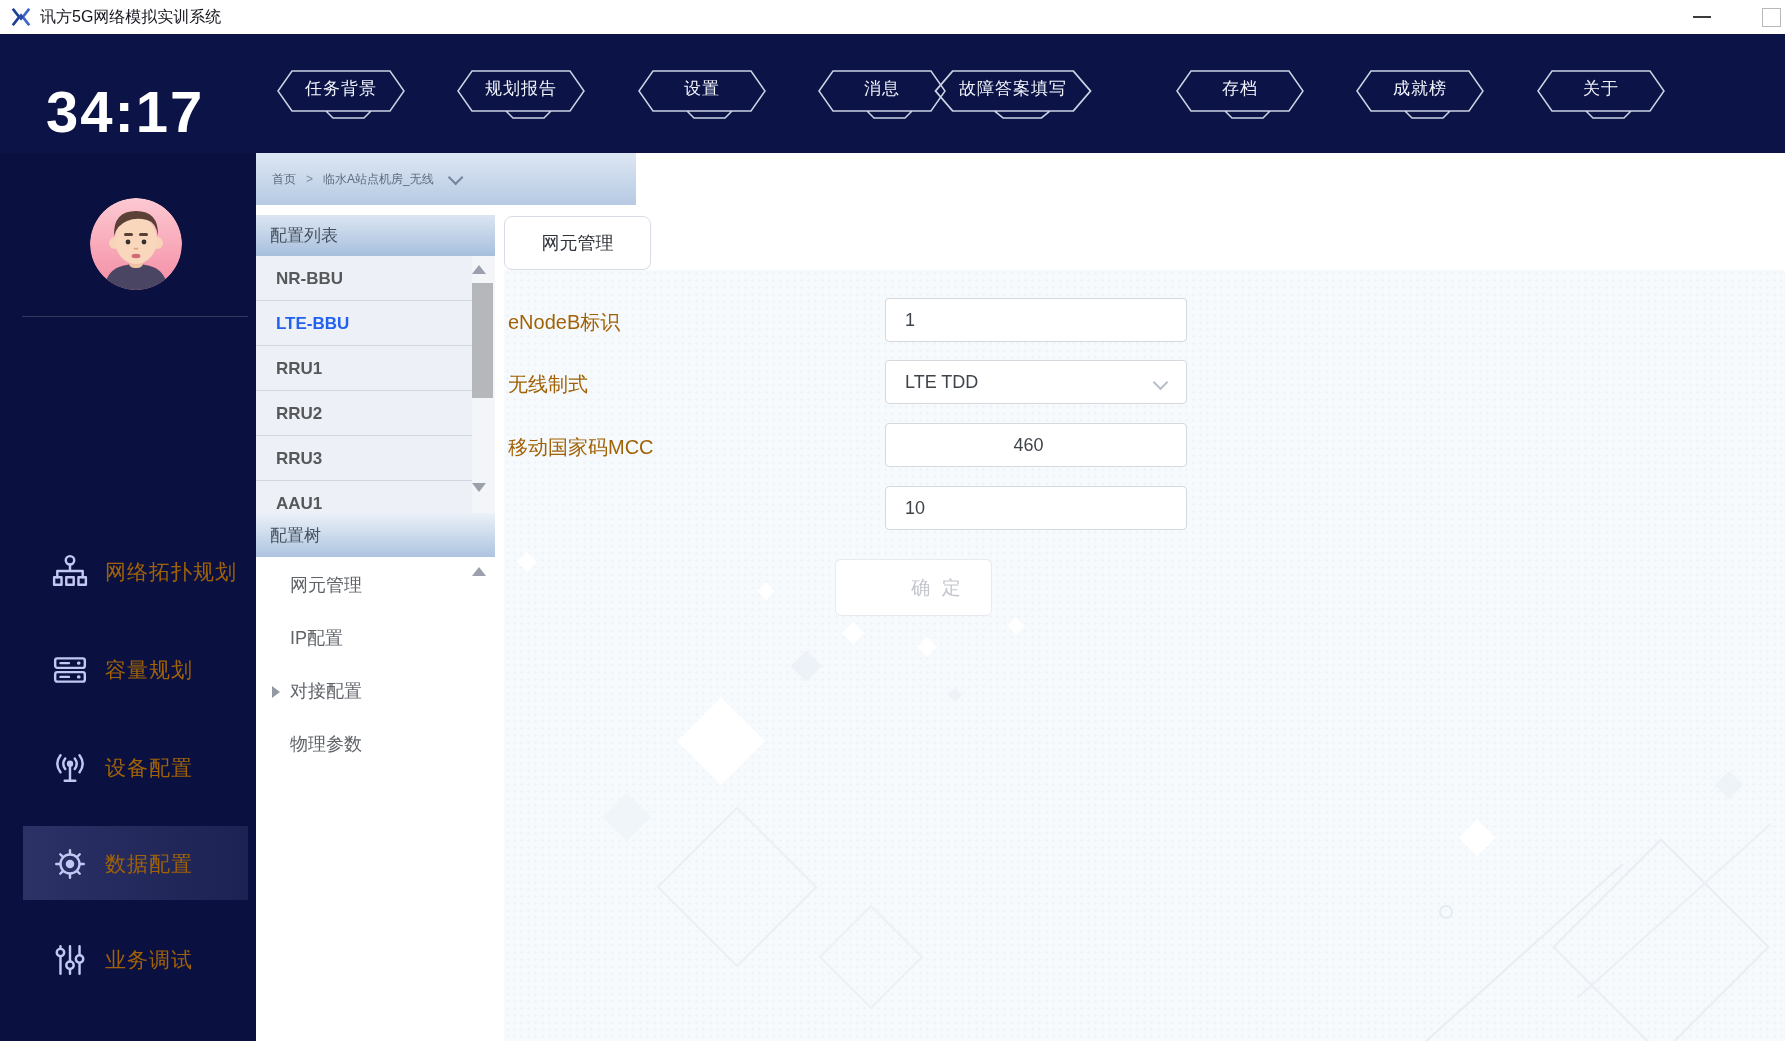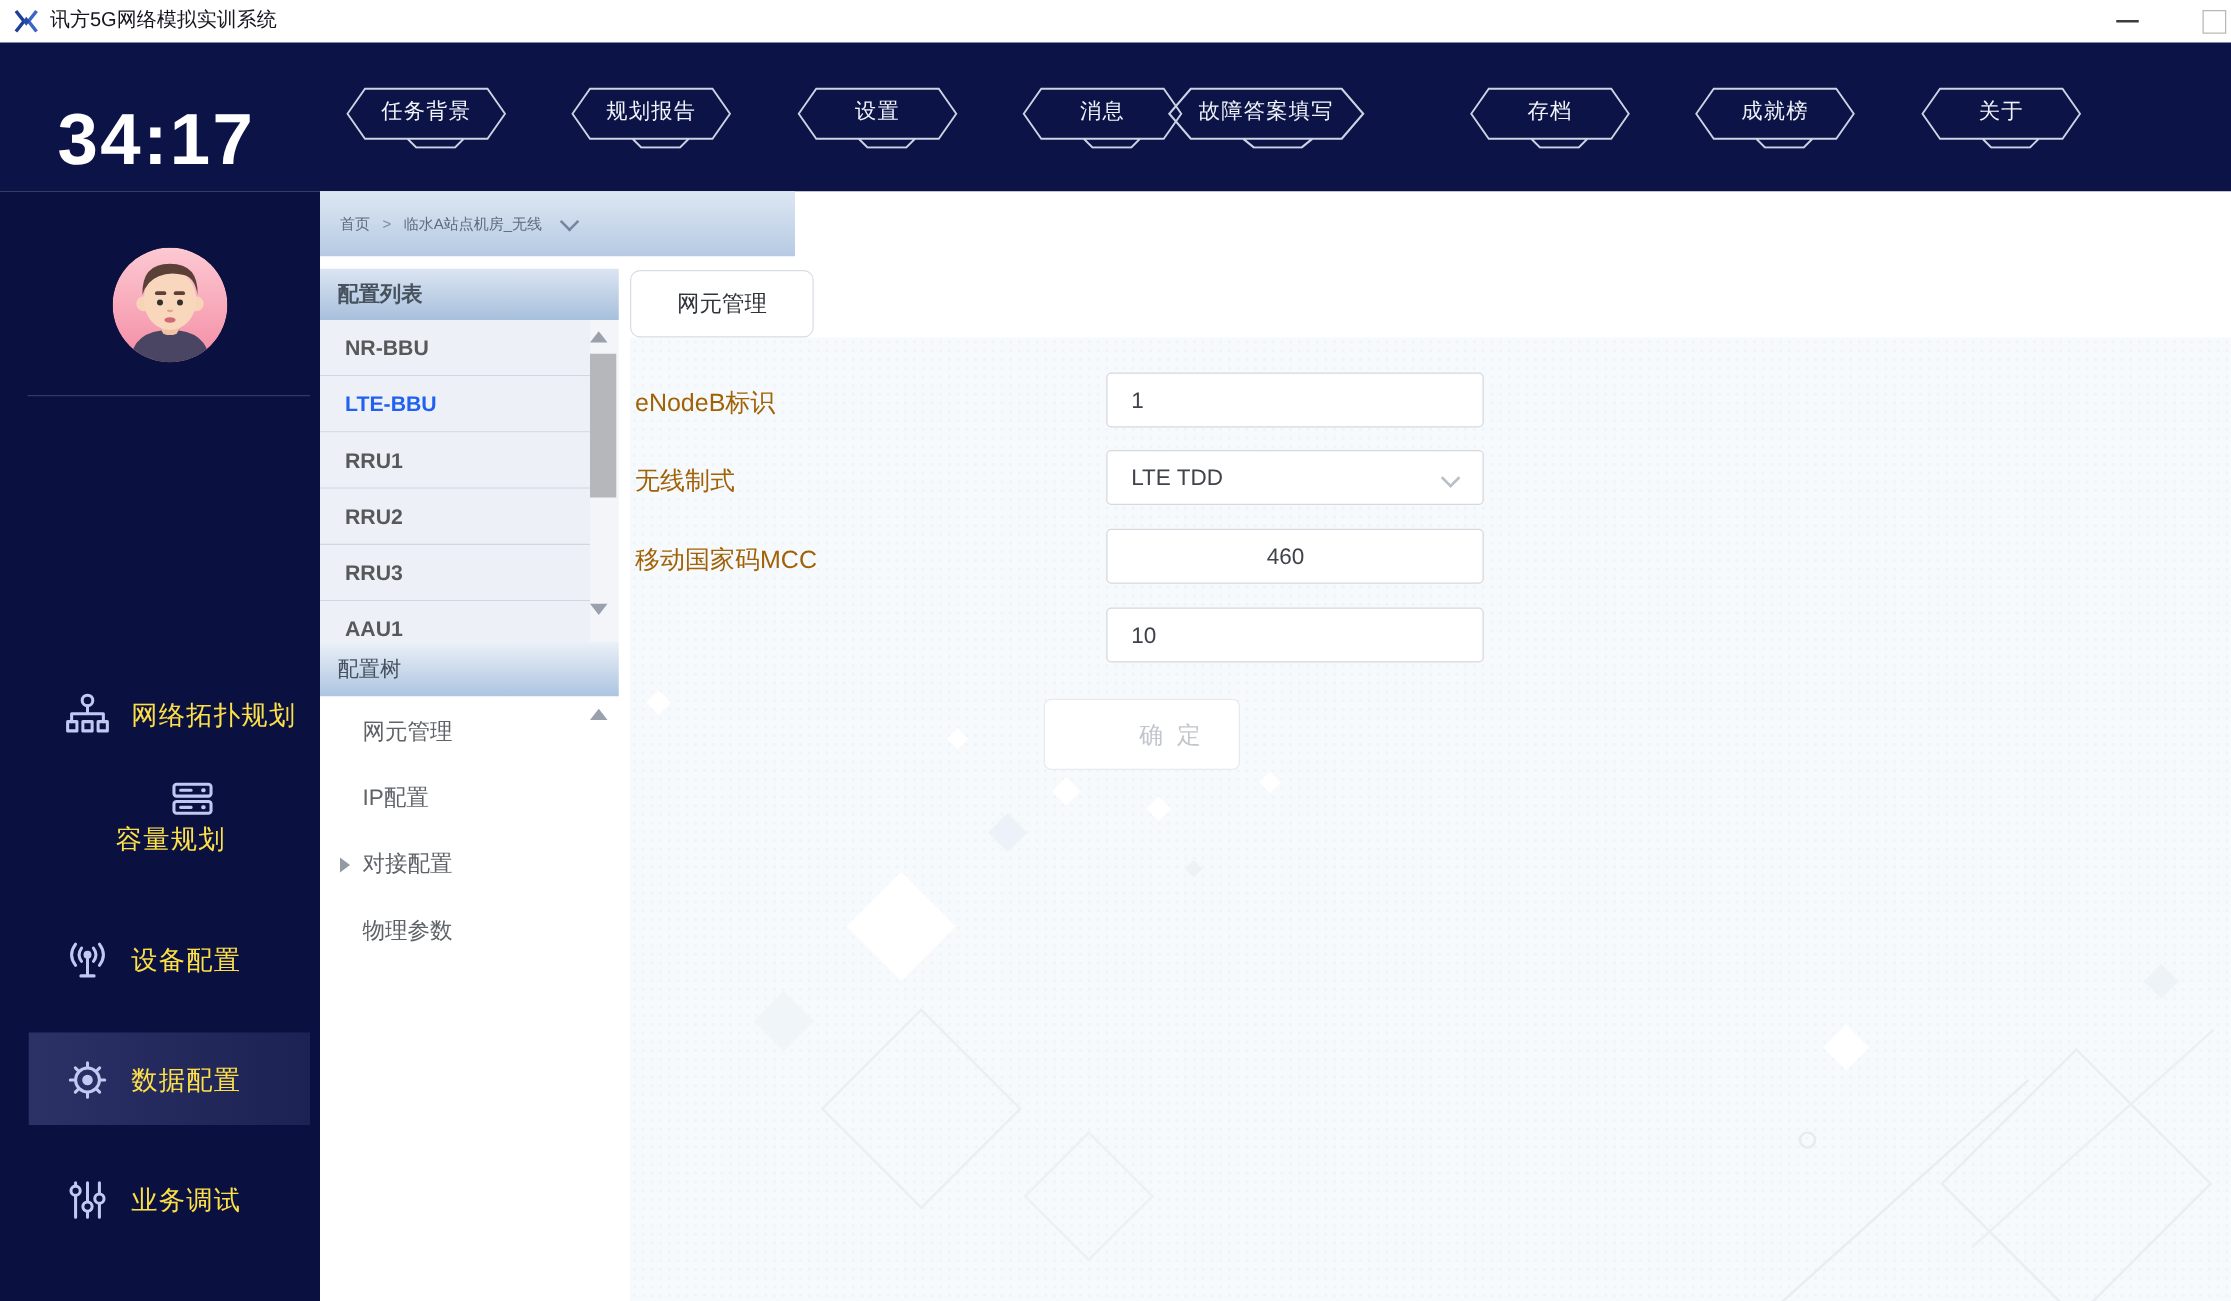--- a/index.html
+++ b/index.html
@@ -26,36 +26,36 @@
        font-size:17px;color:#f2f4fb;letter-spacing:1px;}
 
   
   .sidebar{position:absolute;left:0;top:153px;width:256px;height:888px;background:#0a1140;}
   .avatar{position:absolute;left:90px;top:45px;width:92px;height:92px;border-radius:50%;overflow:hidden;}
   .sdivider{position:absolute;left:22px;top:163px;width:226px;height:1px;background:#34395f;}
   .side-item{position:absolute;left:0;width:256px;height:97px;display:flex;align-items:center;cursor:pointer;}
   .side-item .hl{position:absolute;left:23px;top:11px;width:225px;height:74px;
        background:linear-gradient(90deg,#2c3166 0%,#1d2254 100%);}
   .side-item .sicon{position:relative;margin-left:52px;width:36px;height:36px;flex:none;}
-  .side-item .slabel{position:relative;margin-left:17px;font-size:21px;color:#fde047;letter-spacing:1px;}
+  .side-item .slabel{position:relative;margin-left:17px;font-size:21px;color:#a16207;letter-spacing:1px;}
 
   
   .breadcrumb{position:absolute;left:256px;top:153px;width:380px;height:52px;
        background:linear-gradient(180deg,#dde7f3 0%,#b6cae3 100%);
        display:flex;align-items:center;font-size:12px;color:#5e6b7c;}
   .breadcrumb .bc-home{margin-left:16px;cursor:pointer;}
   .breadcrumb .bc-sep{margin:0 10px;color:#7e8b9c;}
   .breadcrumb .bc-cur{cursor:pointer;}
   .bc-chevron{margin-left:14px;width:9px;height:9px;border-right:2px solid #76839a;
        border-bottom:2px solid #76839a;transform:rotate(45deg) translateY(-3px);cursor:pointer;}
 
   
   .panel-h{position:absolute;left:256px;width:239px;font-size:17px;color:#46525e;
        display:flex;align-items:center;padding-left:14px;box-sizing:border-box;}
-  .cfg-list-h{top:215px;height:41px;background:linear-gradient(180deg,#dbe5f2 0%,#a7bfdc 100%);font-weight:bold;}
+  .cfg-list-h{top:215px;height:41px;background:linear-gradient(180deg,#dbe5f2 0%,#a7bfdc 100%);}
   .cfg-tree-h{top:513px;height:44px;background:linear-gradient(180deg,#ebf1f8 0%,#adc4e0 100%);z-index:3;}
   .rows-wrap{position:absolute;left:256px;top:256px;width:239px;height:257px;overflow:hidden;background:#f3f5f9;}
   .lrow{width:216px;height:45px;line-height:45px;background:#edf1f7;border-bottom:1px solid #d2d6e0;
        box-sizing:border-box;padding-left:20px;font-weight:bold;font-size:17px;color:#57585a;cursor:pointer;}
   .lrow.sel{color:#2161f1;}
   .sb-arrow{position:absolute;width:0;height:0;cursor:pointer;}
   .sb-up{border-left:7px solid transparent;border-right:7px solid transparent;border-bottom:9px solid #9aa1ac;}
   .sb-down{border-left:7px solid transparent;border-right:7px solid transparent;border-top:9px solid #9aa1ac;}
   .sb-thumb{position:absolute;left:472px;top:283px;width:21px;height:115px;background:#b6b7ba;cursor:pointer;}
   .trow{position:absolute;left:256px;width:239px;height:53px;line-height:53px;background:#ffffff;
@@ -192,21 +192,21 @@
           <circle cx="17" cy="6" r="4"></circle>
           <path d="M17,10 V16 M5,22 V16 H29 V22"></path>
           <rect x="2" y="22" width="7" height="7"></rect>
           <rect x="13.5" y="22" width="7" height="7"></rect>
           <rect x="25" y="22" width="7" height="7"></rect>
         </g>
       </svg>
       <span class="slabel">网络拓扑规划</span>
     </div>
 
-    <div class="side-item" style="top:468px;flex-direction:column;">
+    <div class="side-item" style="top:468px;">
       <svg class="sicon" viewBox="0 0 34 34">
         <g class="icon-stroke">
           <rect x="3" y="6" width="28" height="9" rx="2"></rect>
           <rect x="3" y="19" width="28" height="9" rx="2"></rect>
           <path d="M8,10.5 H16 M8,23.5 H16"></path>
           <path d="M25,10.5 h0.5 M25,23.5 h0.5" stroke-width="3"></path>
         </g>
       </svg>
       <span class="slabel">容量规划</span>
     </div>

